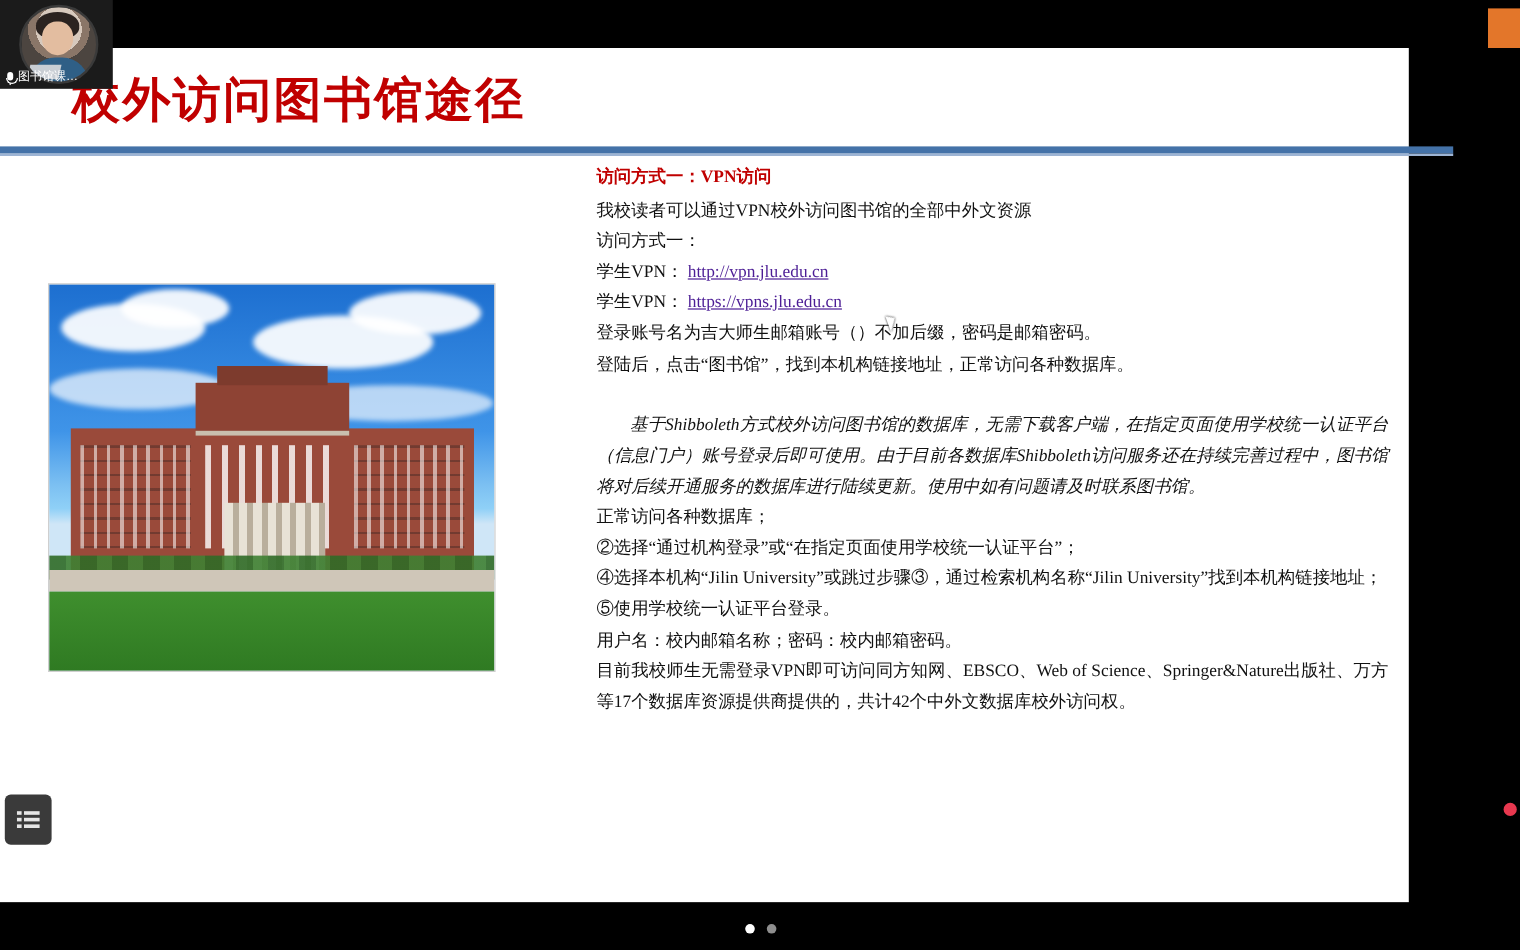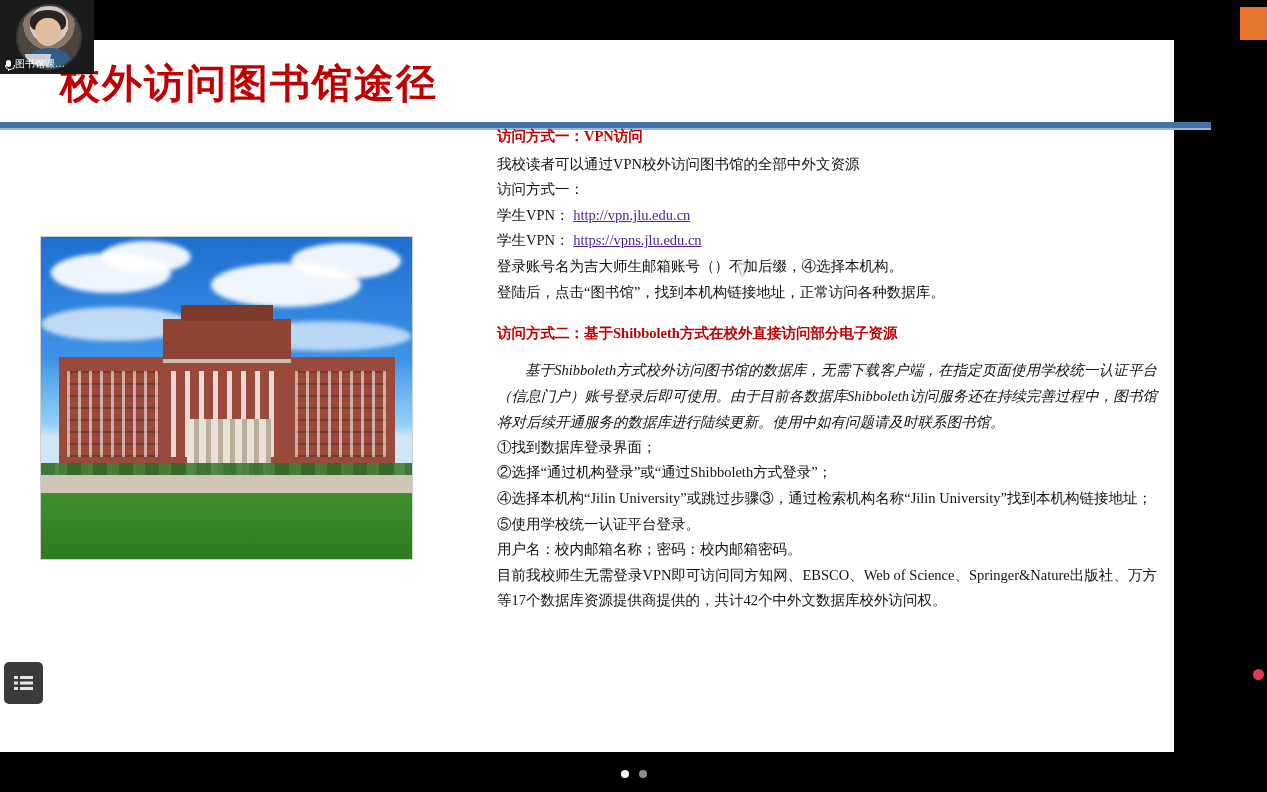--- a/index.html
+++ b/index.html
@@ -147,21 +147,21 @@
     position: absolute;
     left: 0; top: 226px; width: 100%; height: 20px;
     background: repeating-linear-gradient(to right, #2f6b26 0 14px, #3e8032 14px 26px);
     opacity: .9;
   }
 
   
   .content {
     position: absolute;
     left: 497px;
-    top: 84px;
+    top: 96px;
     width: 660px;
     font-family: "Liberation Serif", serif;
     font-size: 14.5px;
     color: #111111;
     line-height: 25.6px;
   }
   .content .heading {
     color: #c00000;
     font-weight: bold;
     font-size: 14.5px;
@@ -393,33 +393,32 @@
       <div class="line">我校读者可以通过VPN校外访问图书馆的全部中外文资源</div>
       <div class="line">访问方式一：</div>
       <div class="line">
         <span>学生VPN：</span>
         <a href="#">http://vpn.jlu.edu.cn</a>
       </div>
       <div class="line">
         <span>学生VPN：</span>
         <a href="#">https://vpns.jlu.edu.cn</a>
       </div>
-      <div class="line">登录账号名为吉大师生邮箱账号（）不加后缀，④选择本机构。</div>
+      <div class="line">登录账号名为吉大师生邮箱账号（）不加后缀，密码是邮箱密码。</div>
       <div class="line">登陆后，点击“图书馆”，找到本机构链接地址，正常访问各种数据库。</div>
 
       <div class="gap"></div>
 
-      <div class="heading">访问方式二：基于Shibboleth方式在校外直接访问部分电子资源</div>
 
       <div class="gap" style="height:8px"></div>
 
       <div class="para">基于Shibboleth方式校外访问图书馆的数据库，无需下载客户端，在指定页面使用学校统一认证平台（信息门户）账号登录后即可使用。由于目前各数据库Shibboleth访问服务还在持续完善过程中，图书馆将对后续开通服务的数据库进行陆续更新。使用中如有问题请及时联系图书馆。</div>
 
-      <div class="line">①找到数据库登录界面；</div>
-      <div class="line">②选择“通过机构登录”或“通过Shibboleth方式登录”；</div>
+      <div class="line">正常访问各种数据库；</div>
+      <div class="line">②选择“通过机构登录”或“在指定页面使用学校统一认证平台”；</div>
       <div class="wrapline">④选择本机构“Jilin University”或跳过步骤③，通过检索机构名称“Jilin University”找到本机构链接地址；</div>
       <div class="line">⑤使用学校统一认证平台登录。</div>
       <div class="line">用户名：校内邮箱名称；密码：校内邮箱密码。</div>
       <div class="wrapline">目前我校师生无需登录VPN即可访问同方知网、EBSCO、Web of Science、Springer&amp;Nature出版社、万方等17个数据库资源提供商提供的，共计42个中外文数据库校外访问权。</div>
 
     </div>
   </div>
 
   <div class="orange-block"></div>
   <div class="right-black"></div>

